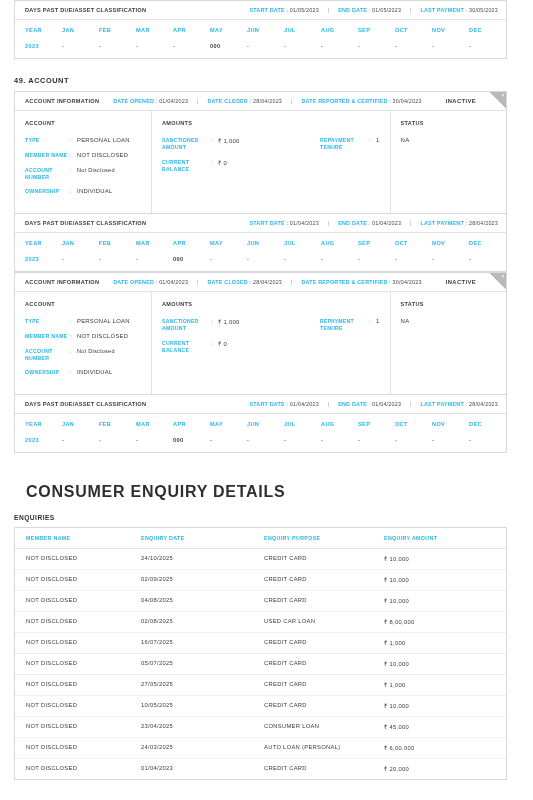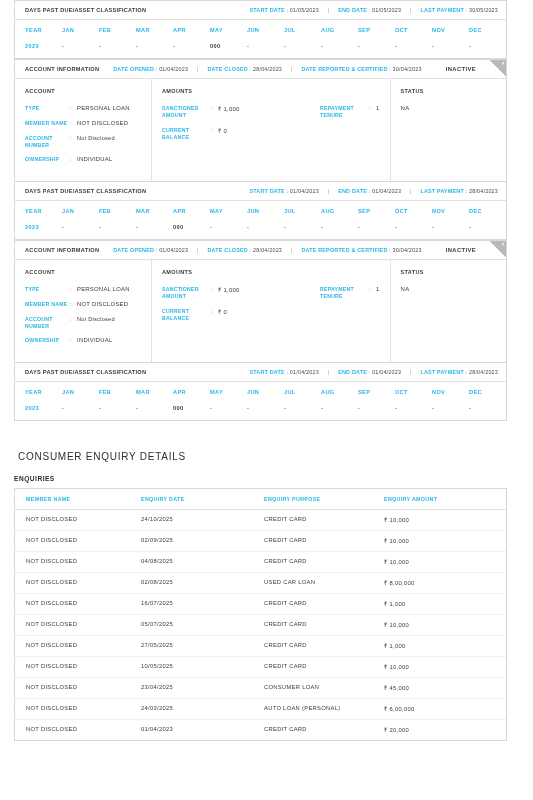--- a/index.html
+++ b/index.html
@@ -61,25 +61,25 @@
 
   
   .sec-title {
     font-size: 7.4px;
     font-weight: bold;
     letter-spacing: 0.55px;
     color: #2f2f2f;
     margin: 17px 0 6px 0;
   }
   .big-title {
-    font-size: 10px;
-    font-weight: normal;
+    font-size: 16px;
+    font-weight: bold;
     letter-spacing: 0.75px;
     color: #2f2f2f;
-    margin: 30px 0 0 4px;
+    margin: 30px 0 0 12px;
   }
   .sub-title {
     font-size: 6.6px;
     font-weight: bold;
     letter-spacing: 0.5px;
     color: #2f2f2f;
     margin: 13px 0 6px 0;
   }
 
   
@@ -211,20 +211,21 @@
         <div class="dpd-cell c-mon">-</div>
         <div class="dpd-cell c-mon">-</div>
         <div class="dpd-cell c-mon">-</div>
         <div class="dpd-cell c-mon">-</div>
         <div class="dpd-cell c-mon">-</div>
         <div class="dpd-cell c-mon">-</div>
       </div>
     </div>
   </div>
 
+  <div class="sec-title">49. ACCOUNT</div>
   <div class="card acct-card">
     <div class="acct-head">
       <span class="acct-head-title">ACCOUNT INFORMATION</span>
       <span class="acct-head-meta">
         <span class="meta-lbl">DATE OPENED</span>
         <span class="meta-val">&nbsp;:&nbsp;</span>
         <span class="meta-val">01/04/2023</span>
         <span class="meta-sep">|</span>
         <span class="meta-lbl">DATE CLOSED</span>
         <span class="meta-val">&nbsp;:&nbsp;</span>

